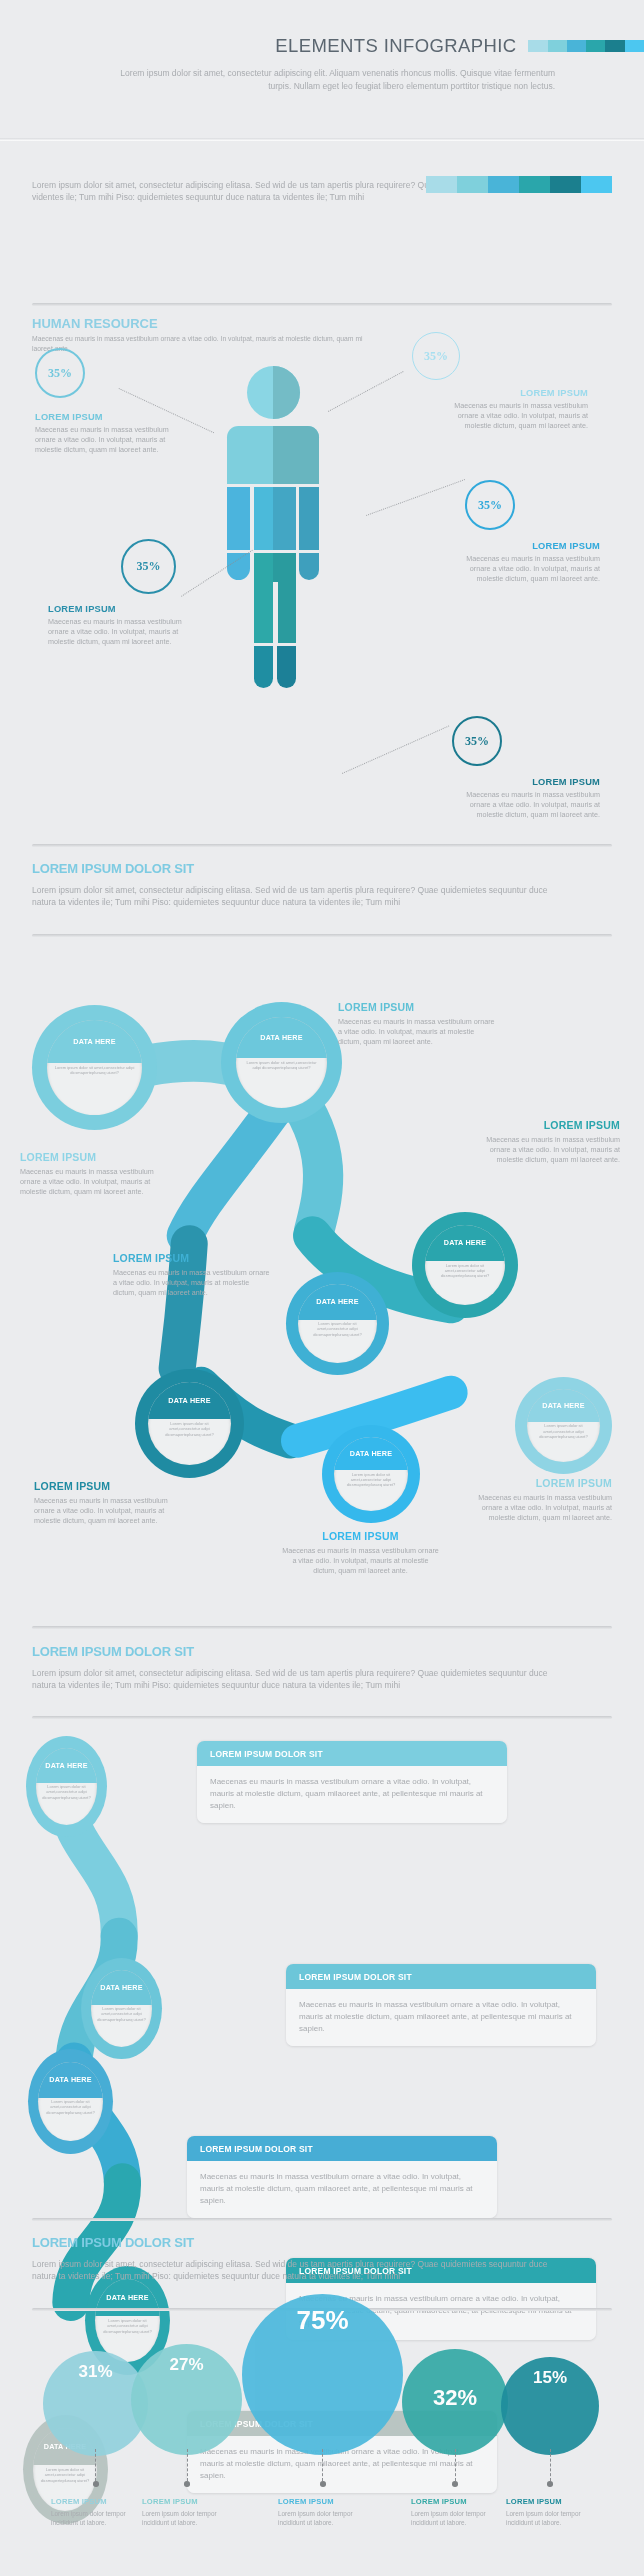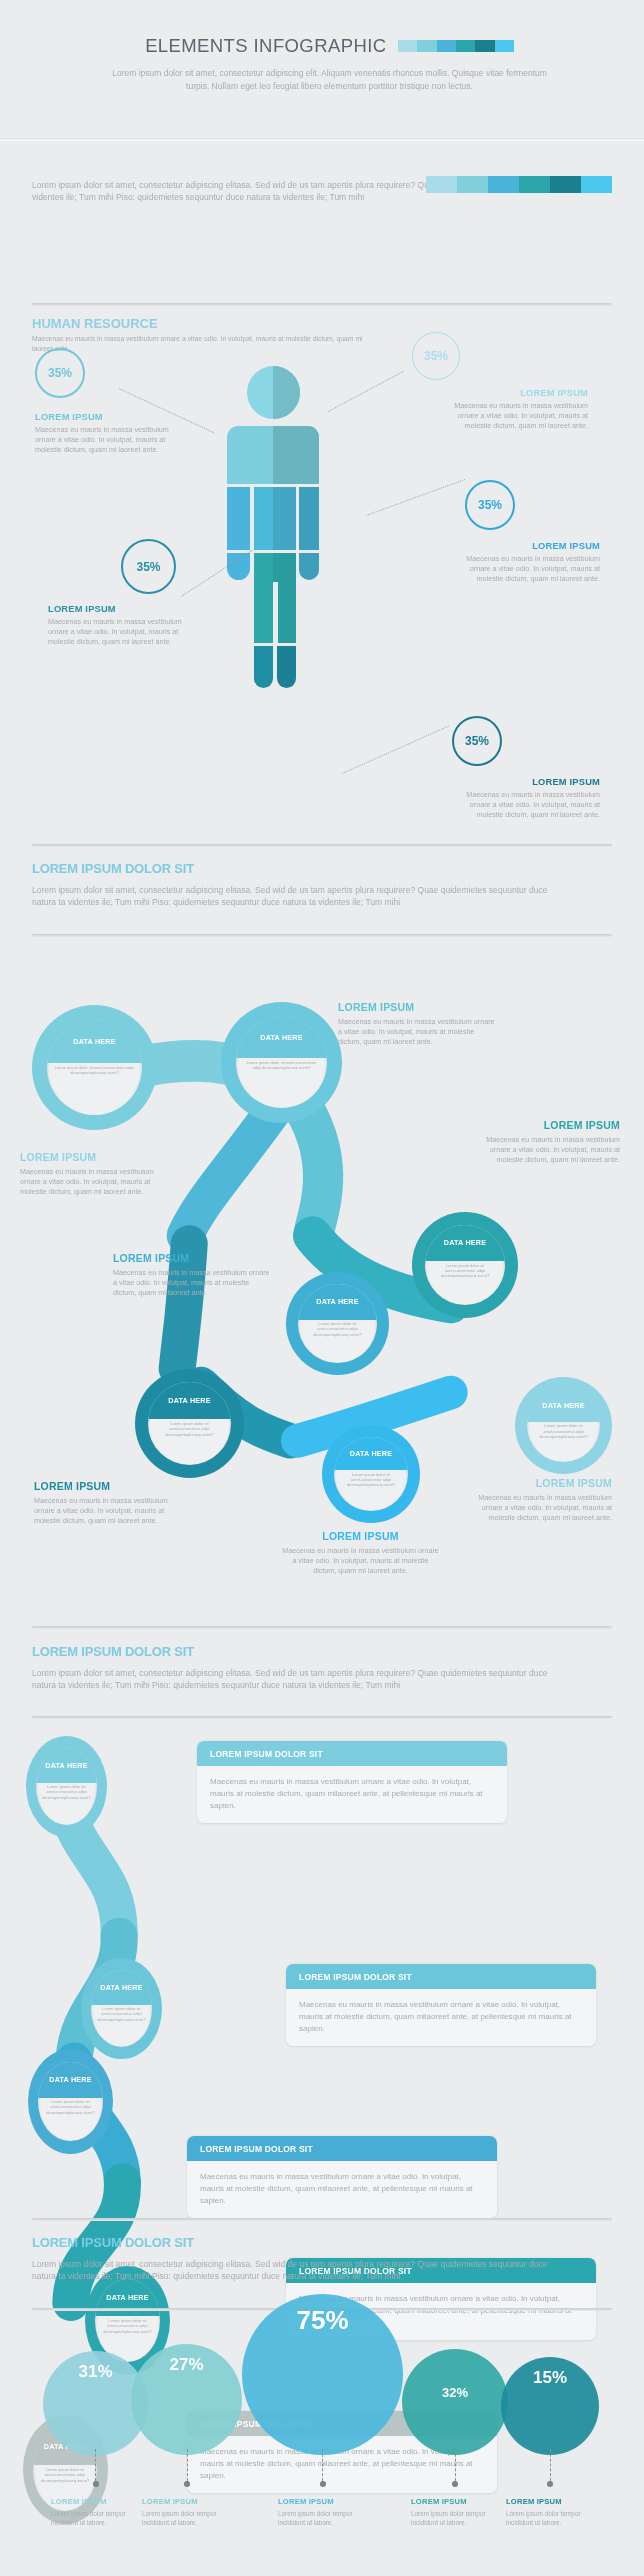--- a/index.html
+++ b/index.html
@@ -5,21 +5,21 @@
   * { margin:0; padding:0; box-sizing:border-box; }
   body {
     width:644px; height:2576px;
     background:#ebecee;
     font-family:"Liberation Sans", sans-serif;
     position:relative; overflow:hidden;
     color:#9b9ea1;
   }
   
   .topband{ position:absolute; left:0; top:0; width:644px; height:141px;
-            background:#ebecee; text-align:center;padding-left:15px; }
+            background:#ebecee; text-align:right;padding-left:15px; }
   .topband:after{ content:""; position:absolute; left:0; bottom:0; width:644px; height:3.2px;
             background:linear-gradient(180deg,#d9dbde,#ffffff); }
   .elem-title{ font-size:18.5px; letter-spacing:0.4px; color:#5b6670; font-weight:400;
             display:inline-block; vertical-align:middle; }
   .title-row{ padding-top:35px; }
   .swatches{ display:inline-block; vertical-align:middle; margin-left:8px; height:11.3px; }
   .swatches span{ display:inline-block; width:19.3px; height:11.3px; vertical-align:top; }
   .elem-sub{ margin-top:9.7px; font-size:8.5px; line-height:13px; color:#a9acb0; }
 
   
@@ -36,21 +36,21 @@
 
   .rule{ height:3.2px; background:linear-gradient(180deg,#c9cbce,#e7e8ea); border-radius:1.6px;}
 
   .sec-title{ font-size:13px; font-weight:bold; color:#7ecbe2; letter-spacing:-0.2px; }
 
   .hr-title{ font-size:13px; font-weight:bold; color:#8ecfe4; }
 
   
   .person{ position:absolute; }
   .pct-circle{ position:absolute; border-radius:50%; display:flex;
-      align-items:center; justify-content:center; font-size:12px; font-weight:bold; }
+      align-items:center; justify-content:center; font-size:12px; font-weight:bold;font-family:Liberation Serif, serif; }
   .dashline{ position:absolute; border-top:1.6px dotted #8b8e92; transform-origin:0 0; opacity:.75;}
 
   .mini-h{ font-size:9.3px; font-weight:bold; letter-spacing:0.2px;}
   .mini-p{ font-size:7.2px; line-height:10px; color:#a9acb0; }
 
   
   .bubble{ position:absolute; border-radius:50%; }
   .bubble .inner{ position:absolute; left:12%; top:12%; width:76%; height:76%;
       border-radius:50%; overflow:hidden; background:#eef0f1;
       box-shadow:inset 0 1.6px 3.2px rgba(0,0,0,.16); }
@@ -370,21 +370,21 @@
     <div class="fcircle" style="left: 242px; top: 2294px; width: 161px; height: 161px; background: rgb(76, 185, 221); opacity: 0.92;">
       <span style="font-size: 26px;">75%</span>
     </div>
     <div class="leader" style="left: 322px; top: 2449px; height: 32px;"></div>
     <div class="leaderdot" style="left: 320px; top: 2481px;"></div>
     <div class="flabel" style="left: 278px; top: 2497px; width: 93px;">
       <div class="t" style="color:#4cb9dd">LOREM IPSUM</div>
       <div class="d">Lorem ipsum dolor tempor incididunt ut labore.</div>
     </div>
     <div class="fcircle" style="left: 402px; top: 2349px; width: 106px; height: 106px; background: rgb(52, 169, 166); opacity: 0.92;">
-      <span style="font-size: 13px; margin-top: 36px;">32%</span>
+      <span style="font-size: 22px; margin-top: 36px;">32%</span>
     </div>
     <div class="leader" style="left: 455px; top: 2449px; height: 32px;"></div>
     <div class="leaderdot" style="left: 452px; top: 2481px;"></div>
     <div class="flabel" style="left: 411px; top: 2497px; width: 93px;">
       <div class="t" style="color:#34a9a6">LOREM IPSUM</div>
       <div class="d">Lorem ipsum dolor tempor incididunt ut labore.</div>
     </div>
     <div class="fcircle" style="left: 501px; top: 2357px; width: 98px; height: 98px; background: rgb(29, 140, 155); opacity: 0.92;">
       <span style="font-size: 17px;">15%</span>
     </div>

